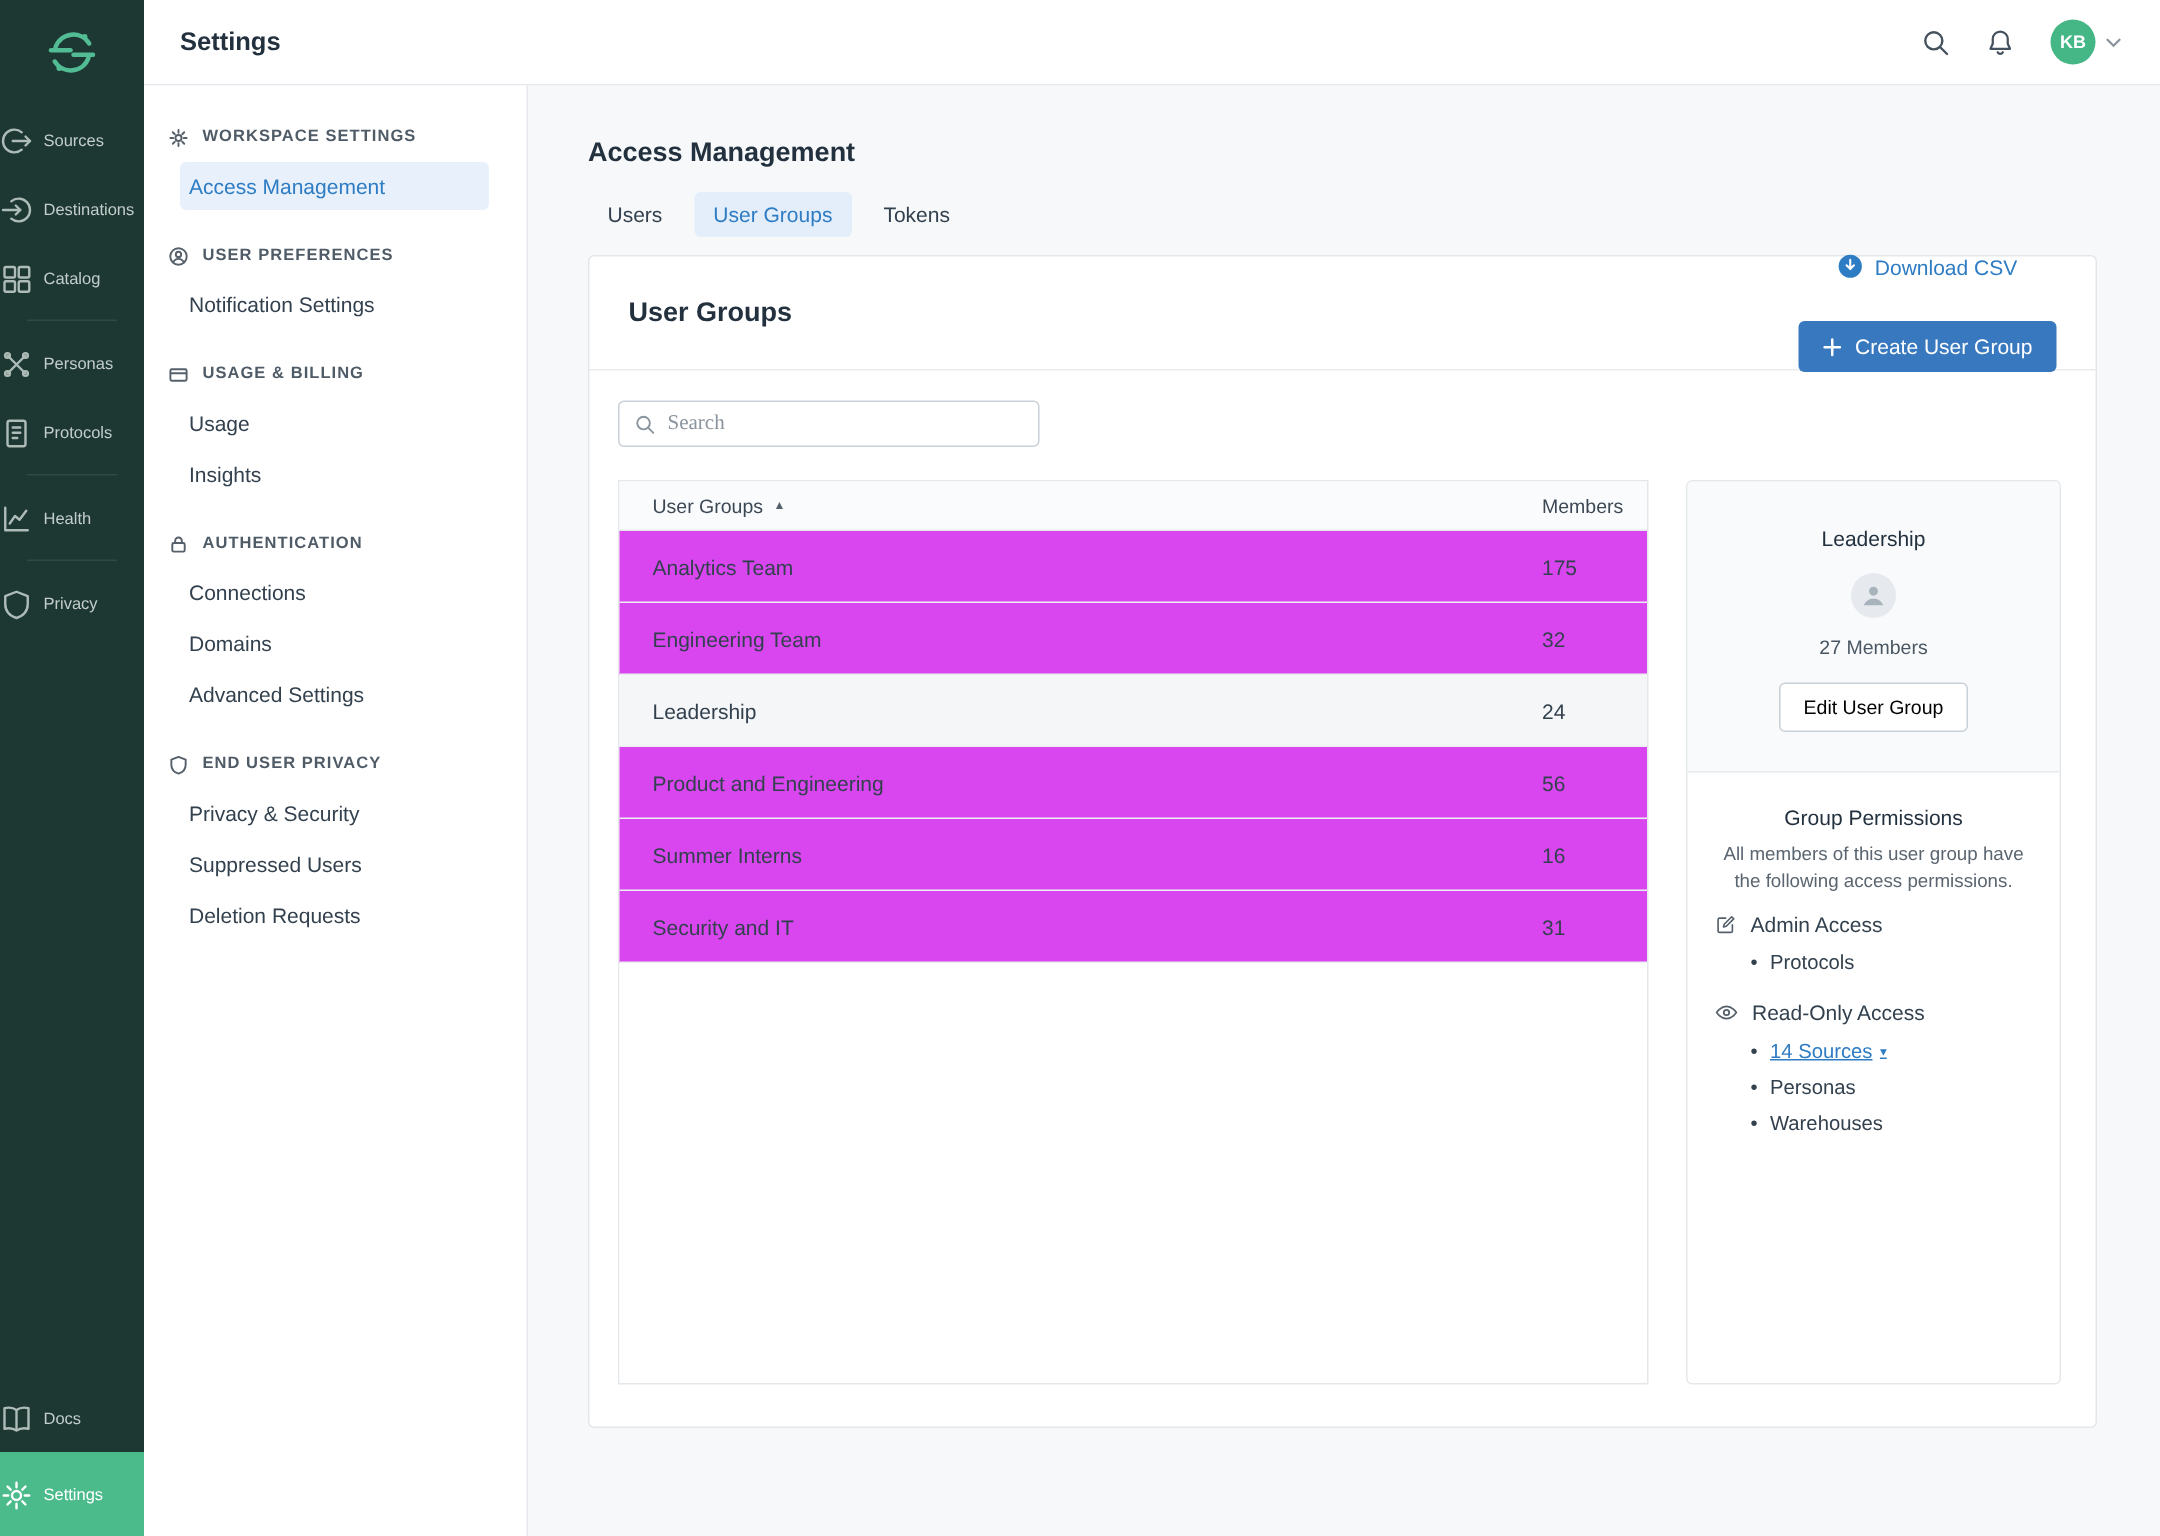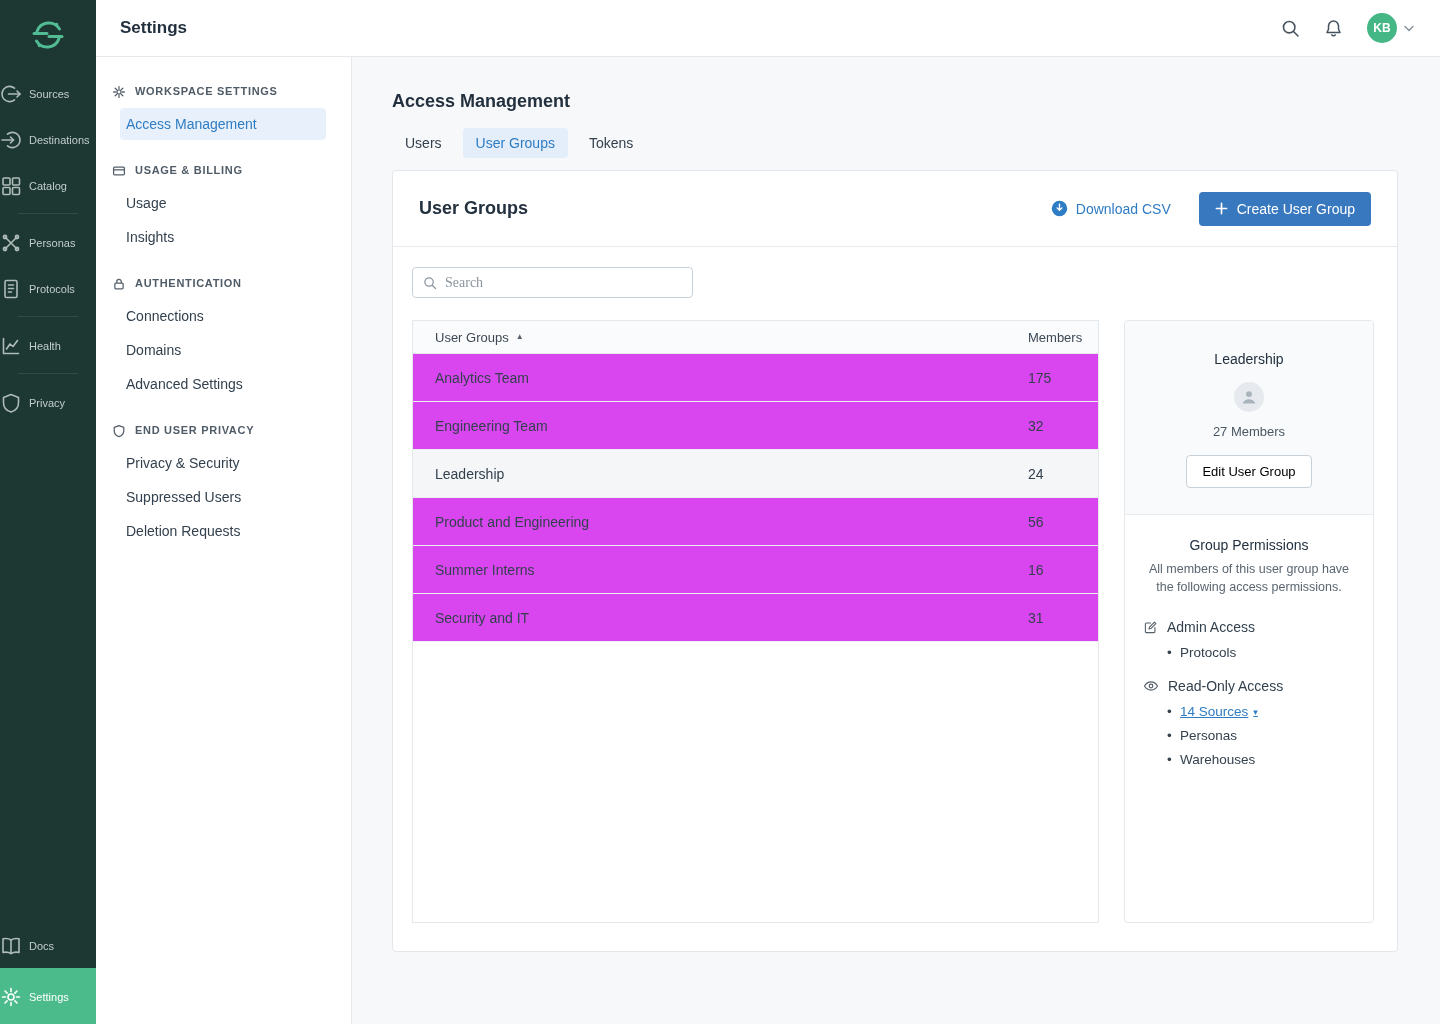--- a/index.html
+++ b/index.html
@@ -77,21 +77,21 @@
 
   .card {
     margin-top: 12px; background: #fff; border: 1px solid #e3e7eb; border-radius: 4px;
     height: 782px; display: flex; flex-direction: column;
   }
   .card-header {
     display: flex; align-items: center; padding: 0 26px; height: 76px; flex: 0 0 76px;
     border-bottom: 1px solid #e8ebee;
   }
   .card-title { font-size: 18px; font-weight: 600; color: #23313f; }
-  .card-actions { margin-left: auto; display: flex; align-items: center; gap: 28px; }
+  .card-actions { margin-left: auto; display: flex; align-items: center; gap: 28px; flex-direction: column; }
   .link-download {
     display: flex; align-items: center; gap: 8px; color: #2e7cc3; font-size: 14px;
     cursor: pointer; text-decoration: none; background: none; border: none;
   }
   .btn-primary {
     display: flex; align-items: center; gap: 9px; background: #3878bf; color: #fff;
     font-size: 14px; font-family: inherit; padding: 9px 16px; border-radius: 4px; border: none; cursor: pointer;
   }
   .card-body { flex: 1; min-height: 0; padding: 20px 23px 28px 19px; display: flex; flex-direction: column; }
   .search-box {
@@ -133,21 +133,21 @@
     width: 30px; height: 30px; border-radius: 50%; background: #e6eaee; color: #a9b3bb;
     display: flex; align-items: center; justify-content: center; margin: 15px auto 12px;
   }
   .detail-members { font-size: 13px; color: #4a5763; margin-bottom: 16px; }
   .btn-secondary {
     background: #fff; border: 1px solid #c8d0d8; border-radius: 4px; font-size: 13px;
     font-family: inherit; color: #000000; padding: 8px 15px; cursor: pointer;
   }
   .detail-perms { padding: 22px 18px; }
   .perm-title { text-align: center; font-size: 14px; font-weight: 500; color: #23313f; margin-bottom: 7px; }
-  .perm-desc { text-align: center; font-size: 12.5px; color: #5a6570; line-height: 1.45; margin-bottom: 23px; }
+  .perm-desc { text-align: center; font-size: 12.5px; color: #5a6570; line-height: 1.45; margin-bottom: 12px; }
   .perm-group { margin-bottom: 18px; }
   .perm-head { display: flex; align-items: center; gap: 9px; font-size: 14px; color: #33414e; margin-bottom: 10px; }
   .perm-head .picon { display: flex; color: #55606a; }
   .perm-list { list-style: none; padding-left: 24px; }
   .perm-list li { position: relative; padding-left: 13px; font-size: 13.5px; color: #33414e; margin-bottom: 9px; }
   .perm-list li::before { content: "•"; position: absolute; left: 0; color: #33414e; }
   .link-sources {
     color: #2e7cc3; text-decoration: underline; cursor: pointer; display: inline-flex; align-items: center; gap: 5px;
   }
   .caret-down { font-size: 9px; color: #2e7cc3; text-decoration: none; display: inline-block; }
@@ -316,20 +316,33 @@
               <svg width="14" height="14" viewBox="0 0 22 22" fill="none" stroke="currentColor" stroke-width="2" stroke-linecap="round">
                   <circle cx="11" cy="11" r="3.2"></circle>
                   <path d="M11 2.5v3M11 16.5v3M2.5 11h3M16.5 11h3M5 5l2.1 2.1M14.9 14.9L17 17M17 5l-2.1 2.1M7.1 14.9L5 17"></path>
                 </svg>
             </span>
             <span>WORKSPACE SETTINGS</span>
           </div>
           <a class="nav-item active">Access Management</a>
         </div>
 
+        <div class="nav-section">
+          <div class="nav-heading">
+            <span class="nicon">
+              <svg width="14" height="14" viewBox="0 0 22 22" fill="none" stroke="currentColor" stroke-width="2" stroke-linecap="round">
+                  <circle cx="11" cy="11" r="8.6"></circle>
+                  <circle cx="11" cy="8.8" r="2.8"></circle>
+                  <path d="M5.4 17.2c1.3-2.6 3.4-3.7 5.6-3.7s4.3 1.1 5.6 3.7"></path>
+                </svg>
+            </span>
+            <span>USER PREFERENCES</span>
+          </div>
+          <a class="nav-item">Notification Settings</a>
+        </div>
 
         <div class="nav-section">
           <div class="nav-heading">
             <span class="nicon">
               <svg width="14" height="14" viewBox="0 0 22 22" fill="none" stroke="currentColor" stroke-width="2">
                   <rect x="2.5" y="5" width="17" height="12" rx="1.5"></rect>
                   <path d="M2.5 9.2h17"></path>
                 </svg>
             </span>
             <span>USAGE &amp; BILLING</span>

